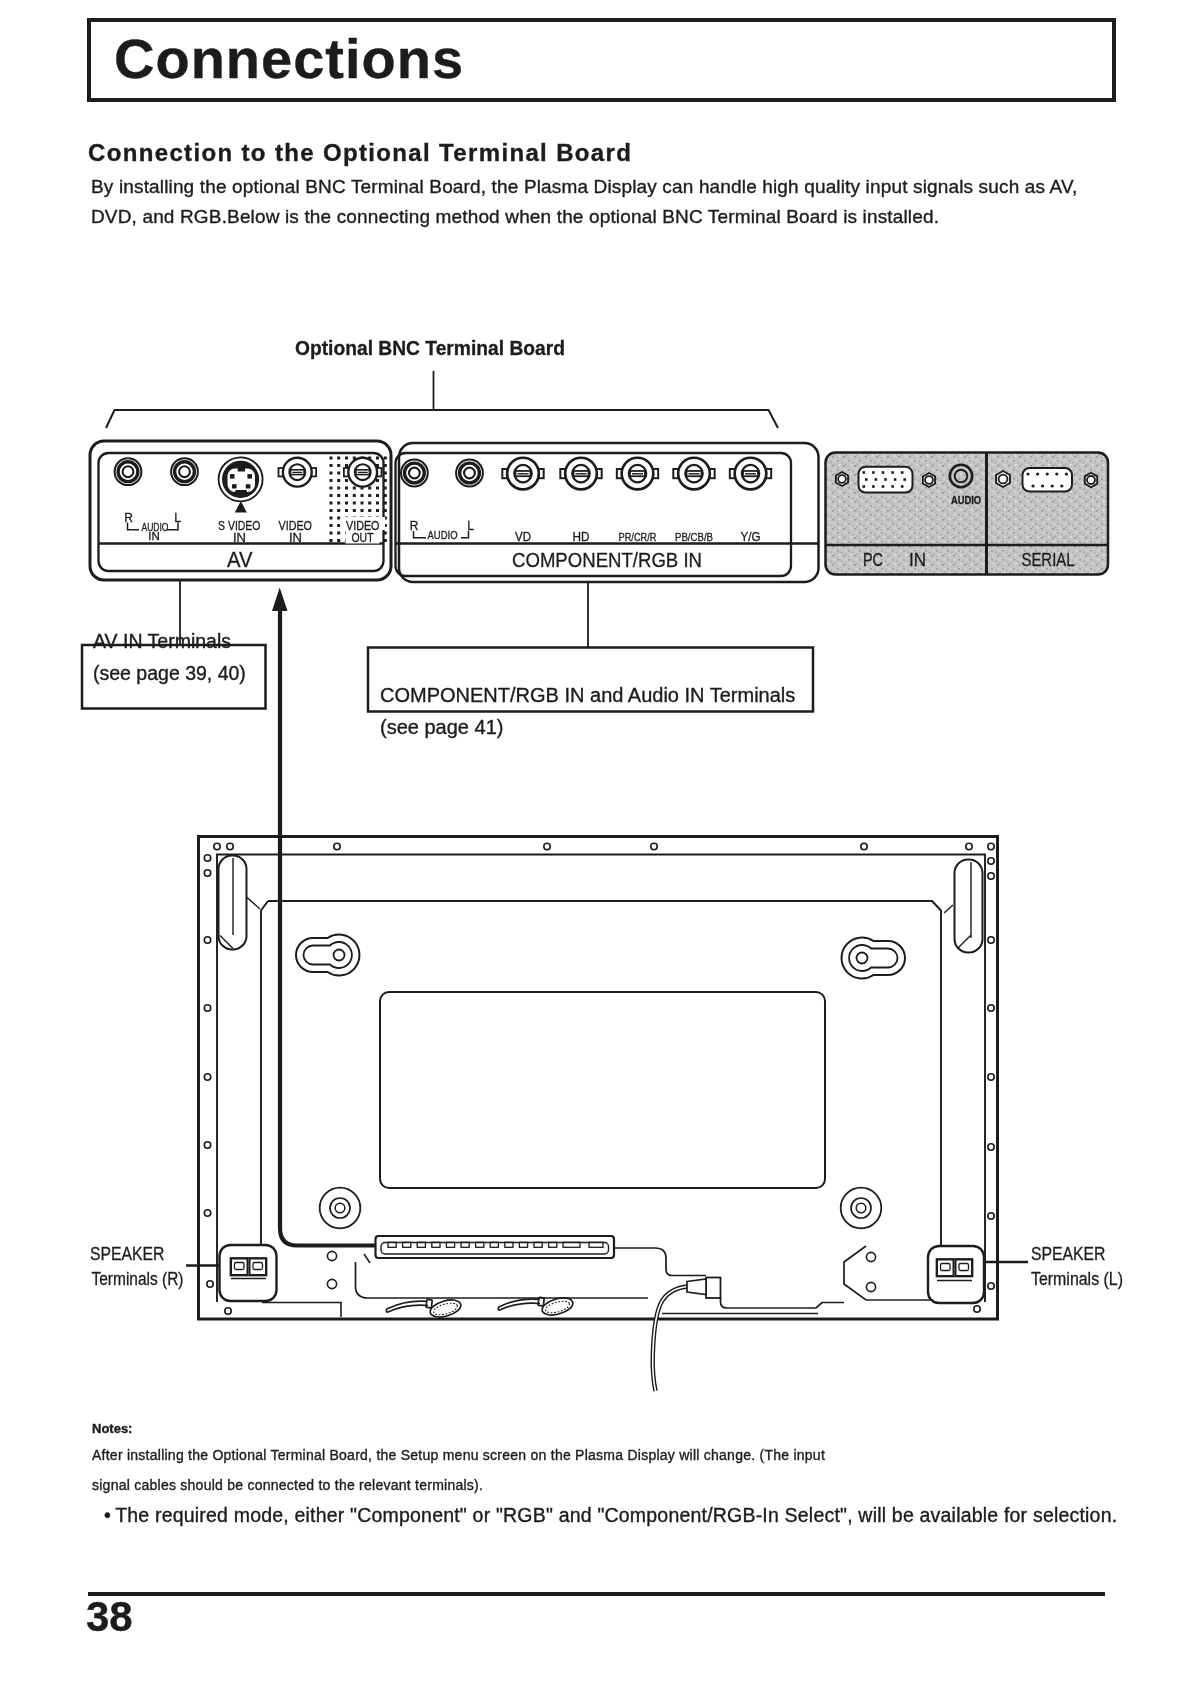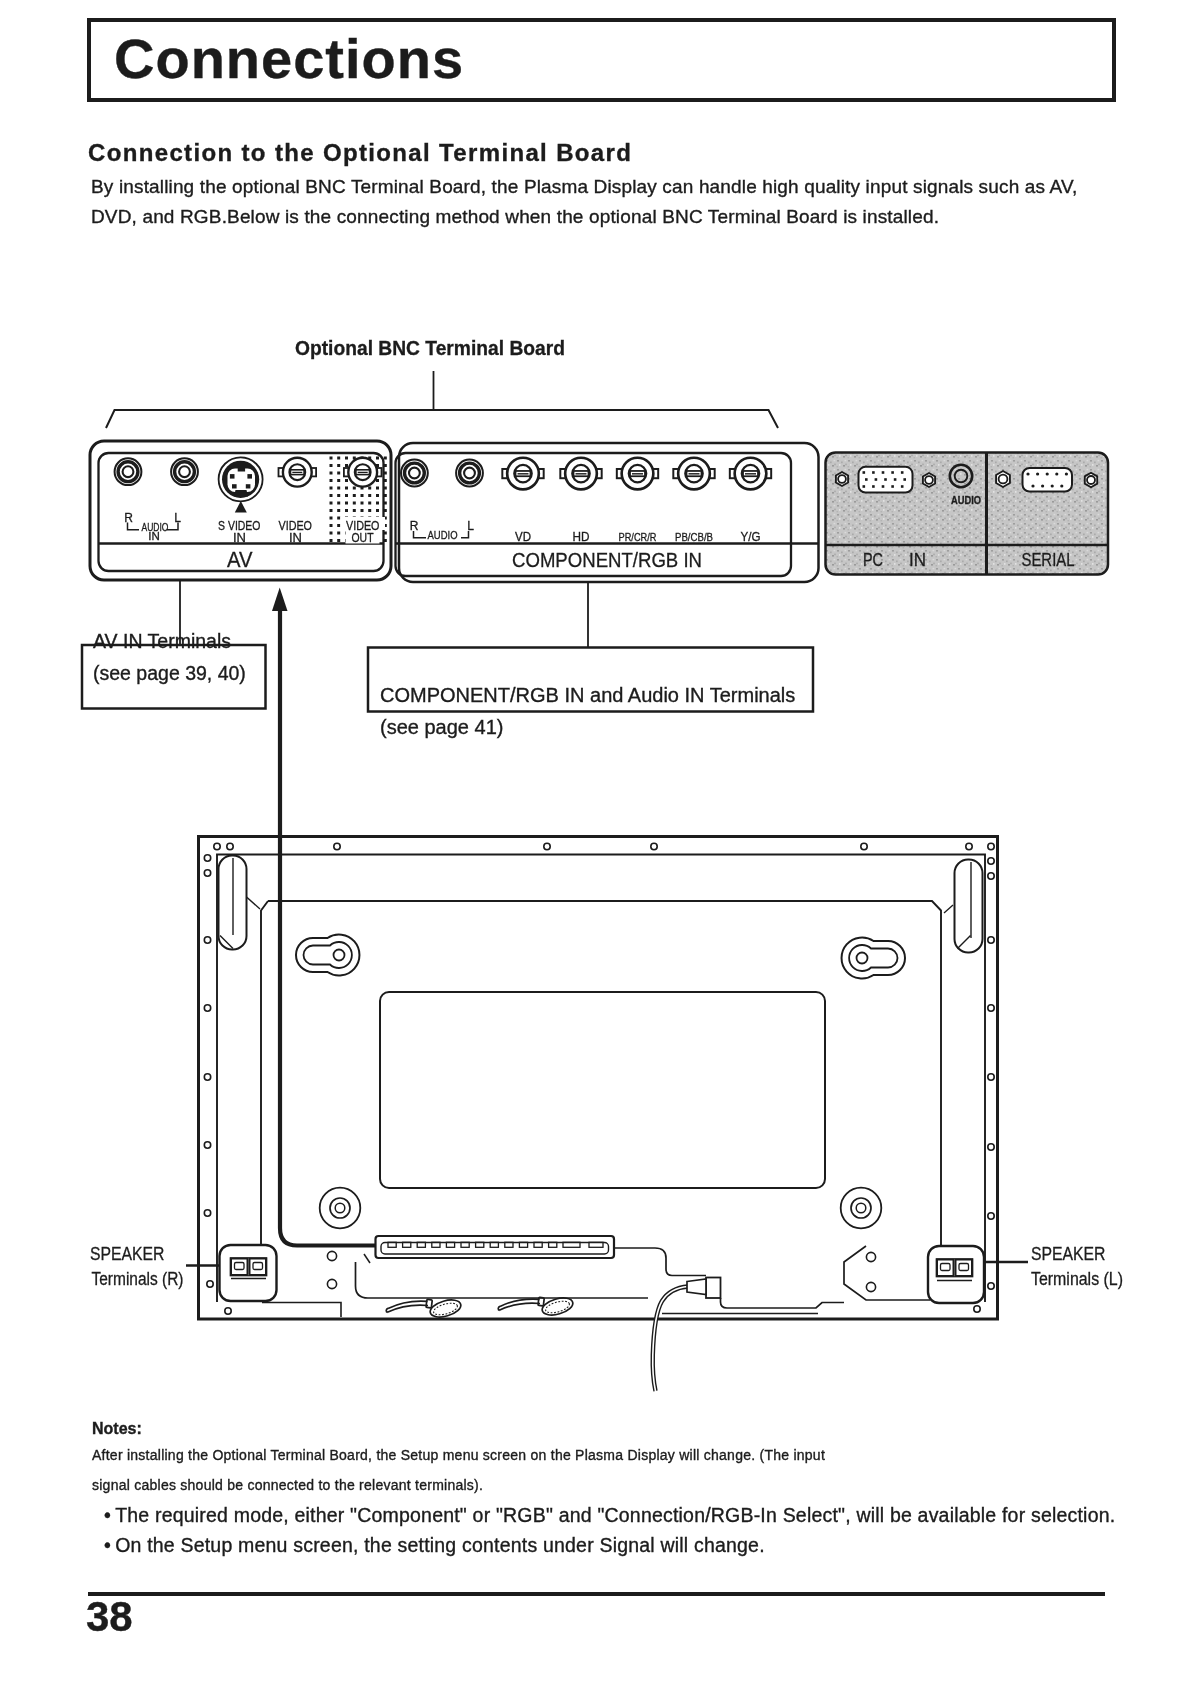--- a/index.html
+++ b/index.html
@@ -434,20 +434,19 @@
 </g>
 </svg>
 <div class="abs" style="left:86.5px;top:17.5px;width:1021px;height:76px;border:4.5px solid #1c1c1c"></div>
 <div class="abs" style="left:114px;top:35px;font-size:56px;line-height:48px;font-weight:bold;letter-spacing:1px">Connections</div>
 <div class="abs" style="left:88px;top:142px;font-size:24px;line-height:22px;font-weight:bold;letter-spacing:1.35px">Connection to the Optional&nbsp;Terminal Board</div>
 <div class="abs" style="left:91px;top:171.5px;font-size:19px;line-height:30px;letter-spacing:0.15px">By installing the optional BNC Terminal Board, the Plasma Display can handle high quality input signals such as AV,<br>DVD, and RGB.Below is the connecting method when the optional BNC Terminal Board is installed.</div>
 
 <div class="abs" style="left:93px;top:626px;font-size:19.5px;line-height:31.5px">AV IN Terminals<br>(see page 39, 40)</div>
 <div class="abs" style="left:380px;top:680px;font-size:20px;line-height:31.5px">COMPONENT/RGB IN and Audio IN Terminals<br>(see page 41)</div>
 
-<div class="abs" style="left:92px;top:1413.5px;font-size:16px;line-height:30px;font-weight:bold">Notes:</div>
+<div class="abs" style="left:92px;top:1413.5px;font-size:13px;line-height:30px;font-weight:bold">Notes:</div>
 <div class="abs" style="left:92px;top:1440px;font-size:14px;line-height:30px;letter-spacing:0.25px">After installing the Optional Terminal Board, the Setup menu screen on the Plasma Display will change. (The input<br>signal cables should be connected to the relevant terminals).</div>
 <div class="abs" style="left:104px;top:1499.5px;font-size:19.5px;line-height:30px;letter-spacing:0.2px">
-<div>• The required mode, either "Component" or "RGB" and "Connection/RGB-In Select", will be available for selection.</div>
-<div>• On the Setup menu screen, the setting contents under Signal will change.</div>
+<div>• The required mode, either "Component" or "RGB" and "Component/RGB-In Select", will be available for selection.</div>
 </div>
 <div class="abs" style="left:88px;top:1592px;width:1017px;height:3.6px;background:#1c1c1c"></div>
 <div class="abs" style="left:86px;top:1598px;font-size:42px;line-height:38px;font-weight:bold">38</div>
 
 </body></html>

